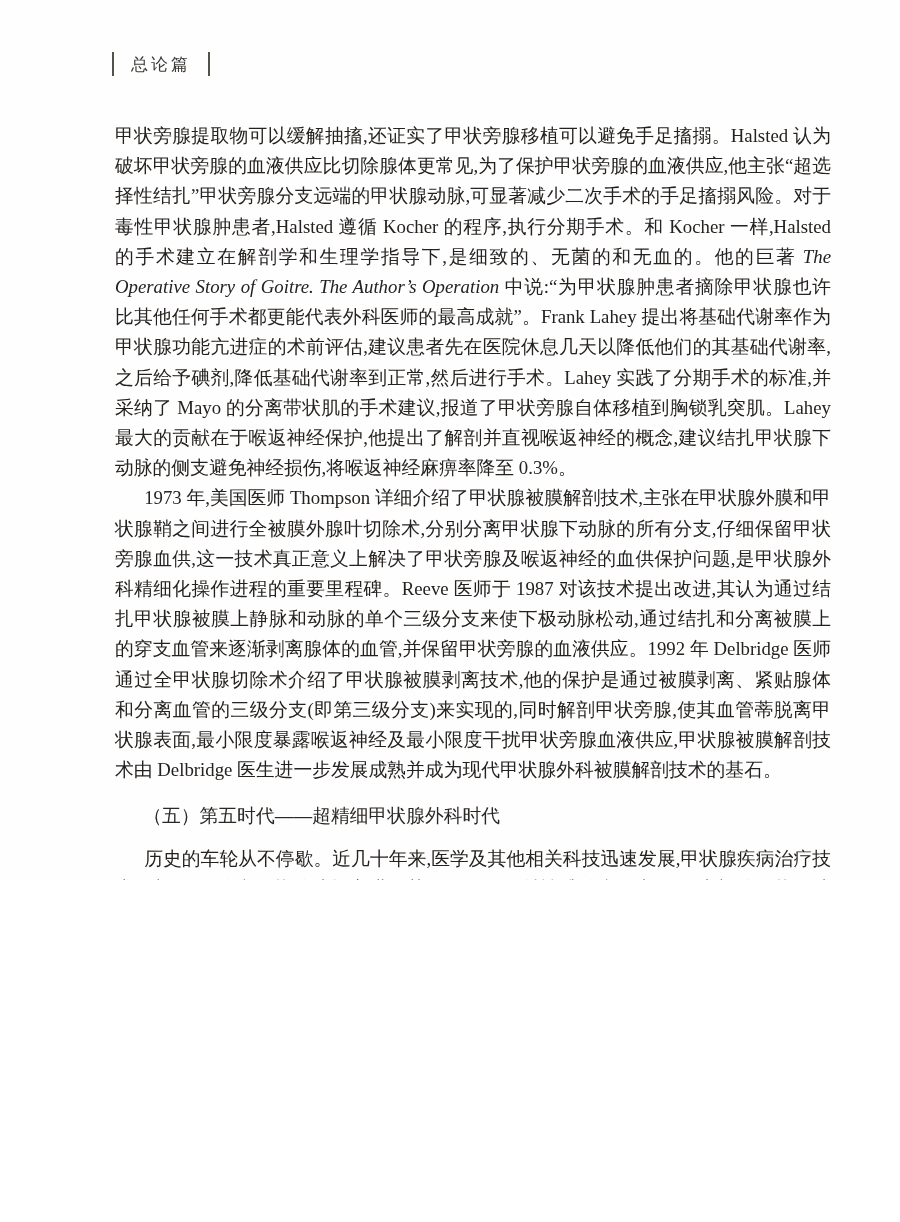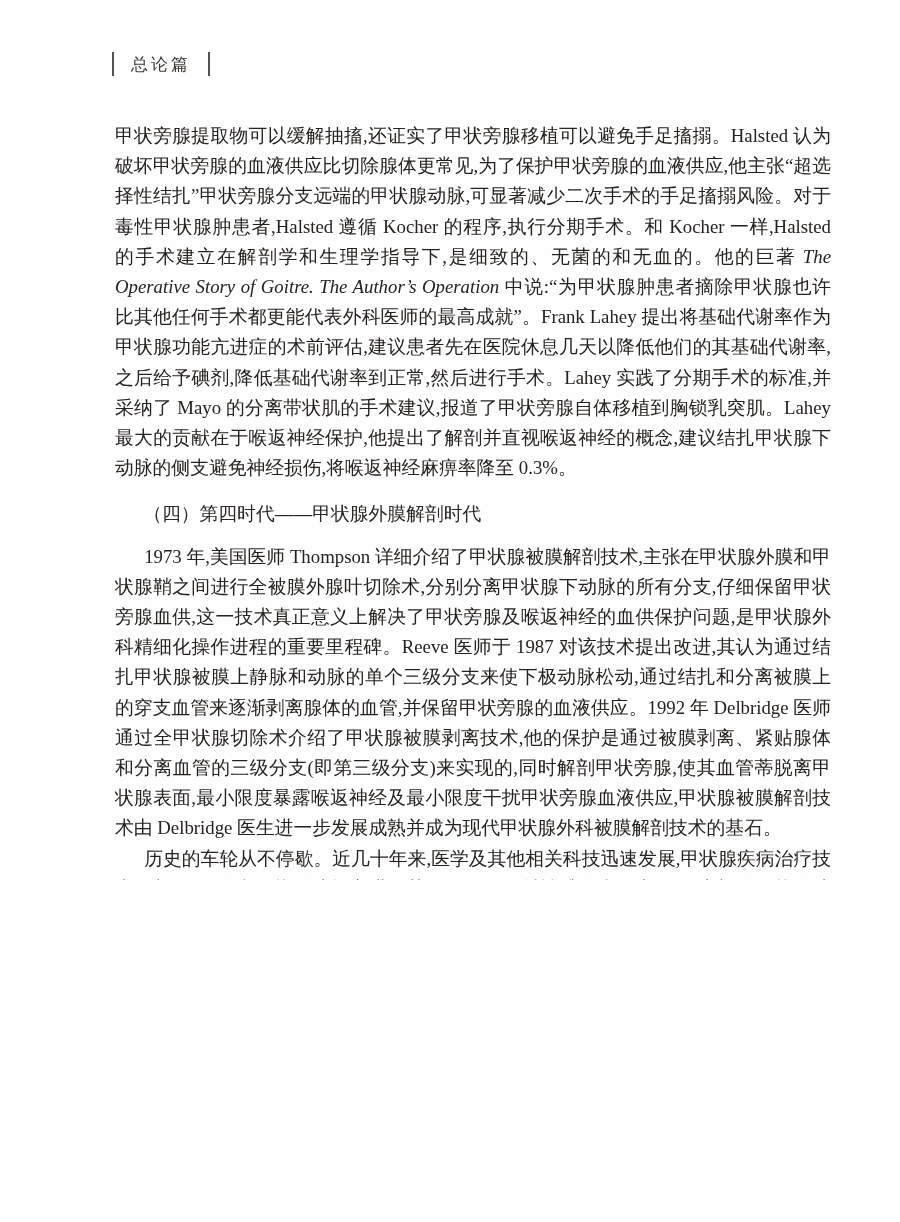--- a/index.html
+++ b/index.html
@@ -83,25 +83,25 @@
   <div class="running-head">
     <span class="head-bar"></span>
     <span class="head-title">总论篇</span>
     <span class="head-bar"></span>
   </div>
 
   <div class="content">
 
     <p><span>甲状旁腺提取物可以缓解抽搐,还证实了甲状旁腺移植可以避免手足搐搦。Halsted 认为破坏甲状旁腺的血液供应比切除腺体更常见,为了保护甲状旁腺的血液供应,他主张“超选择性结扎”甲状旁腺分支远端的甲状腺动脉,可显著减少二次手术的手足搐搦风险。对于毒性甲状腺肿患者,Halsted 遵循 Kocher 的程序,执行分期手术。和 Kocher 一样,Halsted 的手术建立在解剖学和生理学指导下,是细致的、无菌的和无血的。他的巨著 </span><em class="book-title">The Operative Story of Goitre. The Author’s Operation</em><span> 中说:“为甲状腺肿患者摘除甲状腺也许比其他任何手术都更能代表外科医师的最高成就”。Frank Lahey 提出将基础代谢率作为甲状腺功能亢进症的术前评估,建议患者先在医院休息几天以降低他们的其基础代谢率,之后给予碘剂,降低基础代谢率到正常,然后进行手术。Lahey 实践了分期手术的标准,并采纳了 Mayo 的分离带状肌的手术建议,报道了甲状旁腺自体移植到胸锁乳突肌。Lahey 最大的贡献在于喉返神经保护,他提出了解剖并直视喉返神经的概念,建议结扎甲状腺下动脉的侧支避免神经损伤,将喉返神经麻痹率降至 0.3%。</span></p>
 
-    <h3 class="section-heading">（四）第四时代——甲状腺外膜解剖时代</h3>
 
     <p class="para-indent">1973 年,美国医师 Thompson 详细介绍了甲状腺被膜解剖技术,主张在甲状腺外膜和甲状腺鞘之间进行全被膜外腺叶切除术,分别分离甲状腺下动脉的所有分支,仔细保留甲状旁腺血供,这一技术真正意义上解决了甲状旁腺及喉返神经的血供保护问题,是甲状腺外科精细化操作进程的重要里程碑。Reeve 医师于 1987 对该技术提出改进,其认为通过结扎甲状腺被膜上静脉和动脉的单个三级分支来使下极动脉松动,通过结扎和分离被膜上的穿支血管来逐渐剥离腺体的血管,并保留甲状旁腺的血液供应。1992 年 Delbridge 医师通过全甲状腺切除术介绍了甲状腺被膜剥离技术,他的保护是通过被膜剥离、紧贴腺体和分离血管的三级分支(即第三级分支)来实现的,同时解剖甲状旁腺,使其血管蒂脱离甲状腺表面,最小限度暴露喉返神经及最小限度干扰甲状旁腺血液供应,甲状腺被膜解剖技术由 Delbridge 医生进一步发展成熟并成为现代甲状腺外科被膜解剖技术的基石。</p>
 
 
+    <h3 class="section-heading">（五）第五时代——超精细甲状腺外科时代</h3>
 
     <p class="para-indent">历史的车轮从不停歇。近几十年来,医学及其他相关科技迅速发展,甲状腺疾病治疗技术日新月异:治疗甲状腺功能亢进的药物研发及放射性碘治疗的出现,使大部分甲状腺功能亢进患者避免了甲状腺切除手术;喉返神经、喉上神经监测技术,甲状旁腺负显影技术为甲状腺切除术保驾护航;双极电凝镊、超声刀的出现让甲状腺手术如虎添翼。同期,甲状腺癌经历了一个发病率迅速增长时期,至 30 世纪末,分化型甲状腺癌有别于其他恶性肿瘤的三大临床特点:发病率持续增长、死亡率呈持平或下降趋势以及术后患者生活质量需求不断增加,催生了甲状腺癌个体化、微创美</p>
 
   </div>
 
   <div class="folio-bar"></div>
   <div class="folio-number">4</div>
 
 </div>
 

